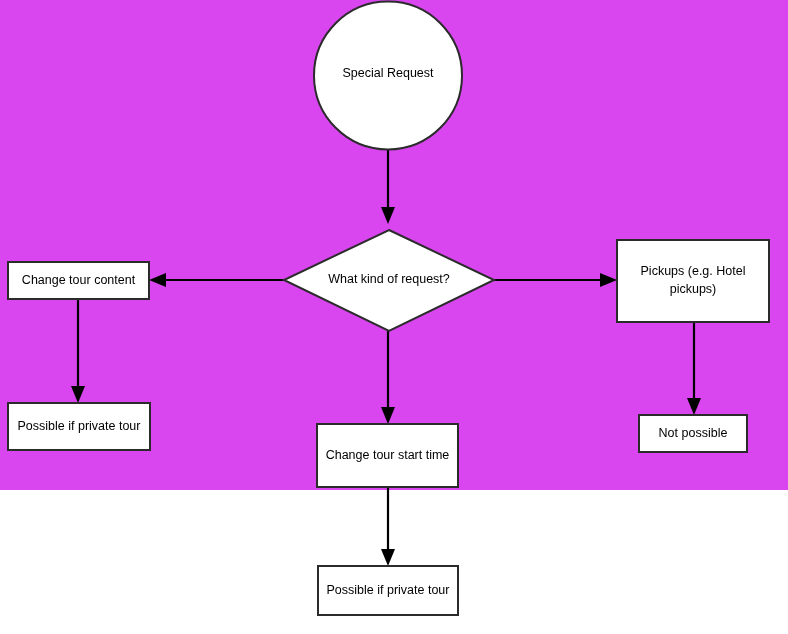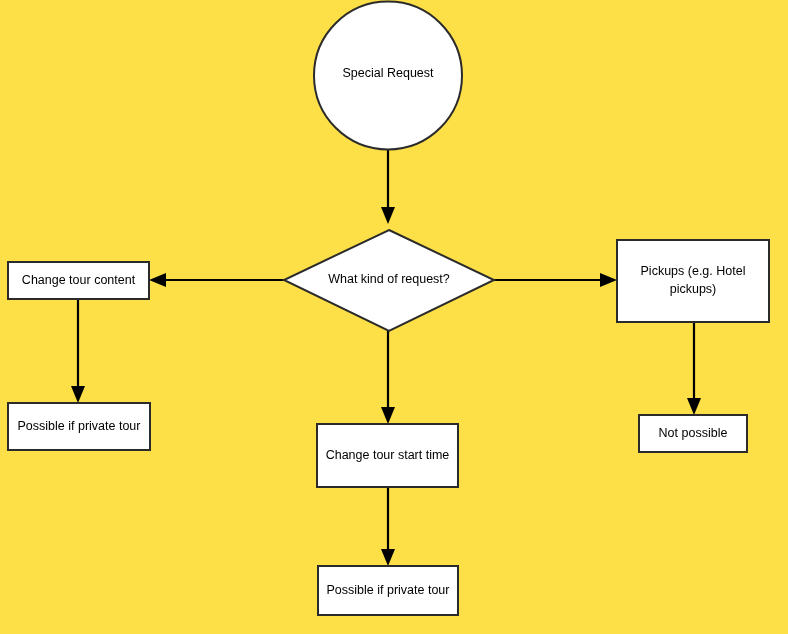--- a/index.html
+++ b/index.html
@@ -10,22 +10,22 @@
   }
   body {
     width: 788px;
     height: 634px;
     font-family: "Liberation Sans", sans-serif;
     overflow: hidden;
   }
   #diagram-root {
     position: relative;
     width: 788px;
-    height: 634px;
-    background: #fde047;
+    height: 490px;
+    background: #d946ef;
   }
   svg.flow-canvas {
     display: block;
     width: 788px;
     height: 634px;
   }
   .node-shape {
     fill: #ffffff;
     stroke: #2b2b2b;
     stroke-width: 2;

